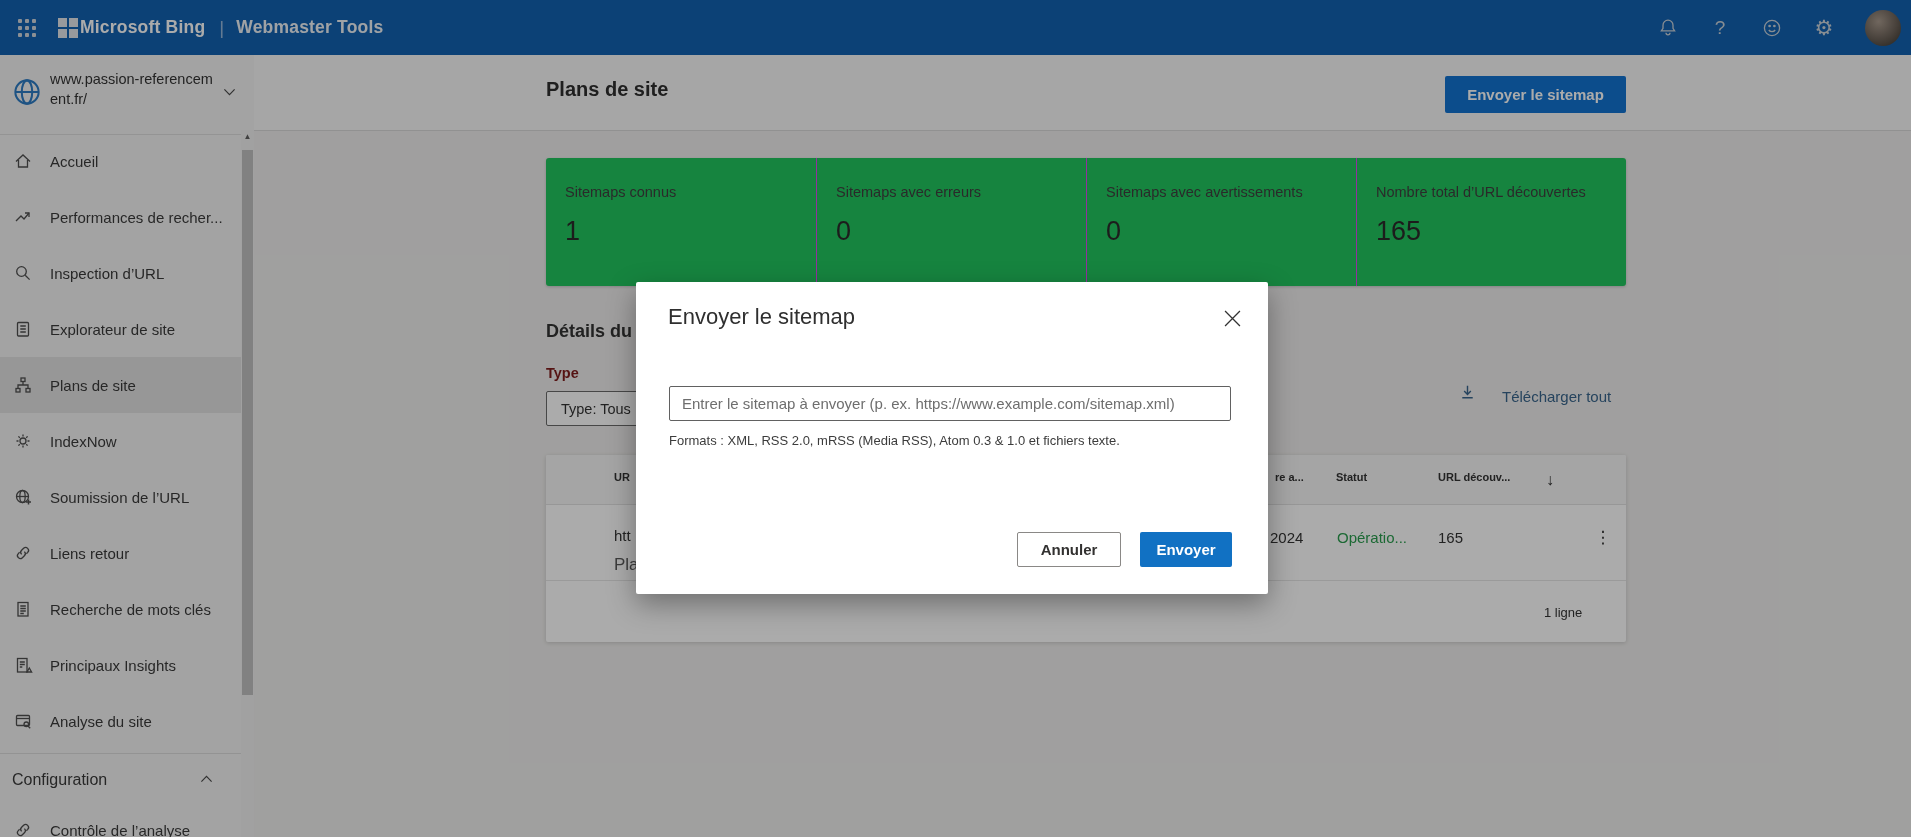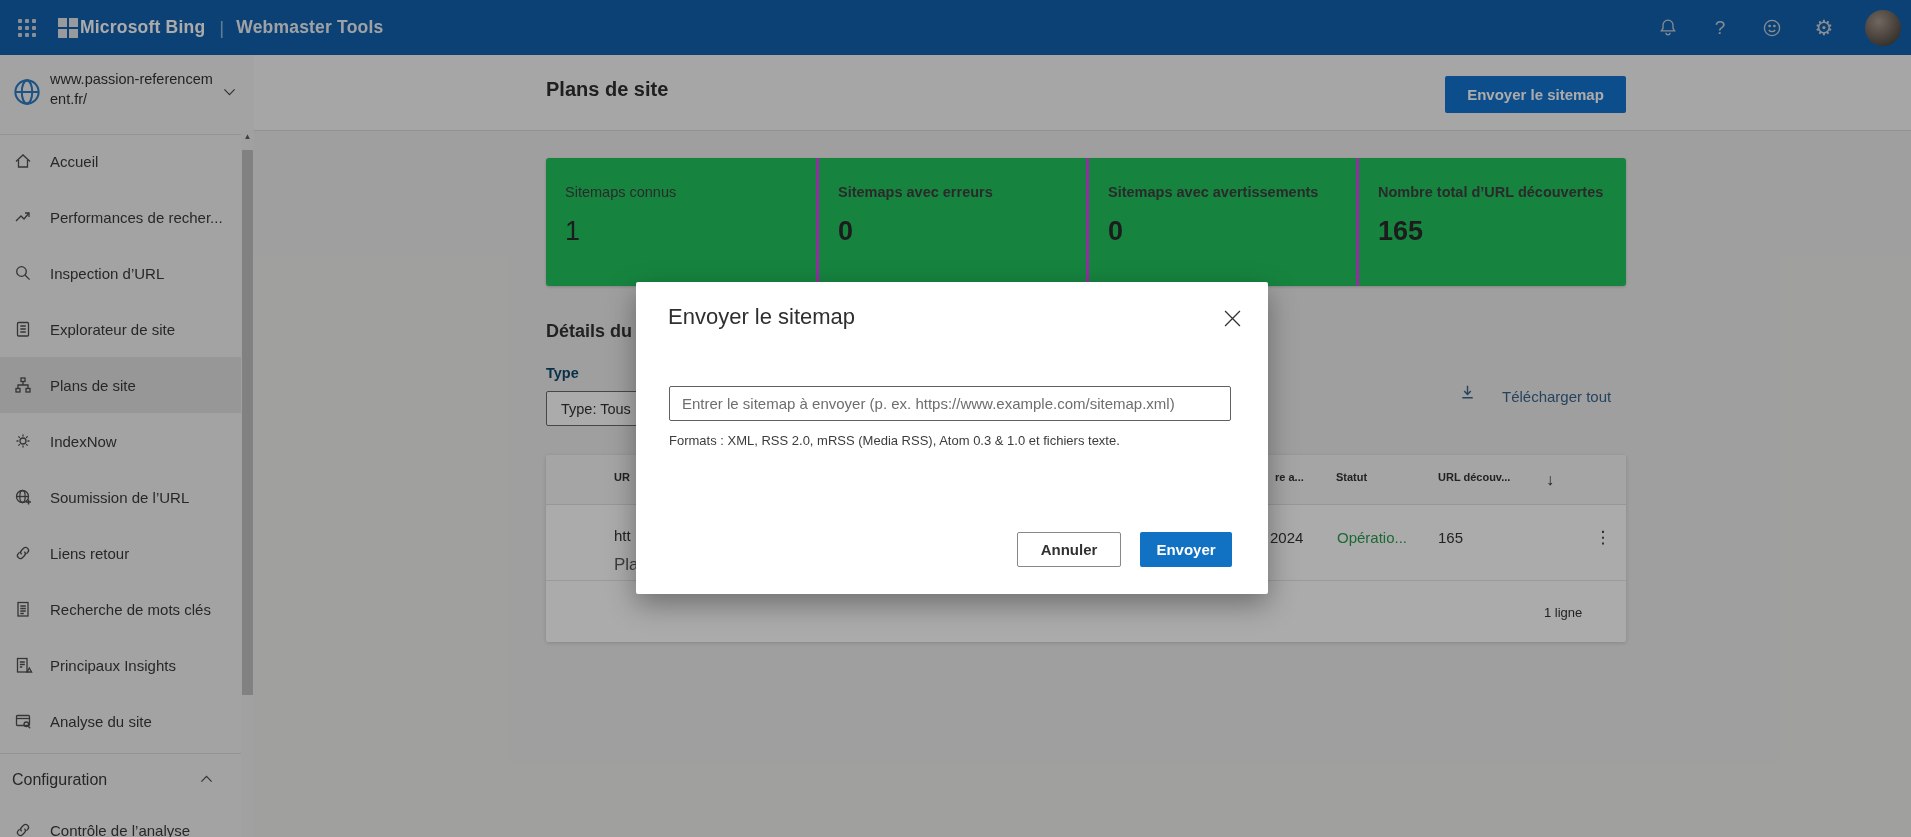--- a/index.html
+++ b/index.html
@@ -47,26 +47,26 @@
 
   
   .titleband { position:absolute; left:254px; top:55px; width:1657px; height:76px; background:#f8f8f8; border-bottom:1px solid #d9d9d9; }
   .page-title { position:absolute; left:546px; top:78px; font-size:20px; font-weight:600; color:#2f2f2f; }
   .submit-top-btn { position:absolute; left:1445px; top:76px; width:181px; height:37px; background:#1373d1; color:#fff;
                     font-size:15px; font-weight:600; border:none; border-radius:2px; cursor:pointer; font-family:inherit; }
 
   .cards { position:absolute; left:546px; top:158px; width:1080px; height:128px; background:#22c55e; border-radius:3px;
            box-shadow:0 1px 3px rgba(0,0,0,.18); display:flex; }
   .card { position:relative; width:270px; padding:26px 0 0 19px; }
-  .card + .card { border-left:3px solid #d946ef;font-weight:bold; }
+  .card + .card { border-left:1px solid #d946ef; }
   .card-label { font-size:14.5px; color:#3f3f3f; }
   .card-value { margin-top:16px; font-size:27px; color:#2b2b2b; }
 
   .details-heading { position:absolute; left:546px; top:321px; font-size:18px; font-weight:600; color:#333; }
-  .filter-label { position:absolute; left:546px; top:365px; font-size:14.5px; font-weight:700; color:#0c4a6e; }
+  .filter-label { position:absolute; left:546px; top:365px; font-size:14.5px; font-weight:700; color:#7f1d1d; }
   .type-dropdown { position:absolute; left:546px; top:391px; width:112px; height:35px; background:#fff; border:1px solid #6b6b6b;
                    border-radius:2px; font-size:14.5px; color:#333; display:flex; align-items:center; padding-left:14px; cursor:pointer;text-align:center; }
   .download-link { position:absolute; left:1458px; top:383px; display:flex; align-items:flex-end; gap:25px; color:#39658c;
                    font-size:15px; cursor:pointer; }
 
   .table { position:absolute; left:546px; top:455px; width:1080px; height:187px; background:#fff; border-radius:2px;
            box-shadow:0 1px 4px rgba(0,0,0,.16); }
   .thead { position:absolute; left:0; top:0; width:1080px; height:50px; background:#f6f6f6; border-bottom:1px solid #e1e1e1;
            border-radius:2px 2px 0 0; }
   .th { position:absolute; top:16px; font-size:11px; font-weight:700; color:#333; cursor:pointer; }

